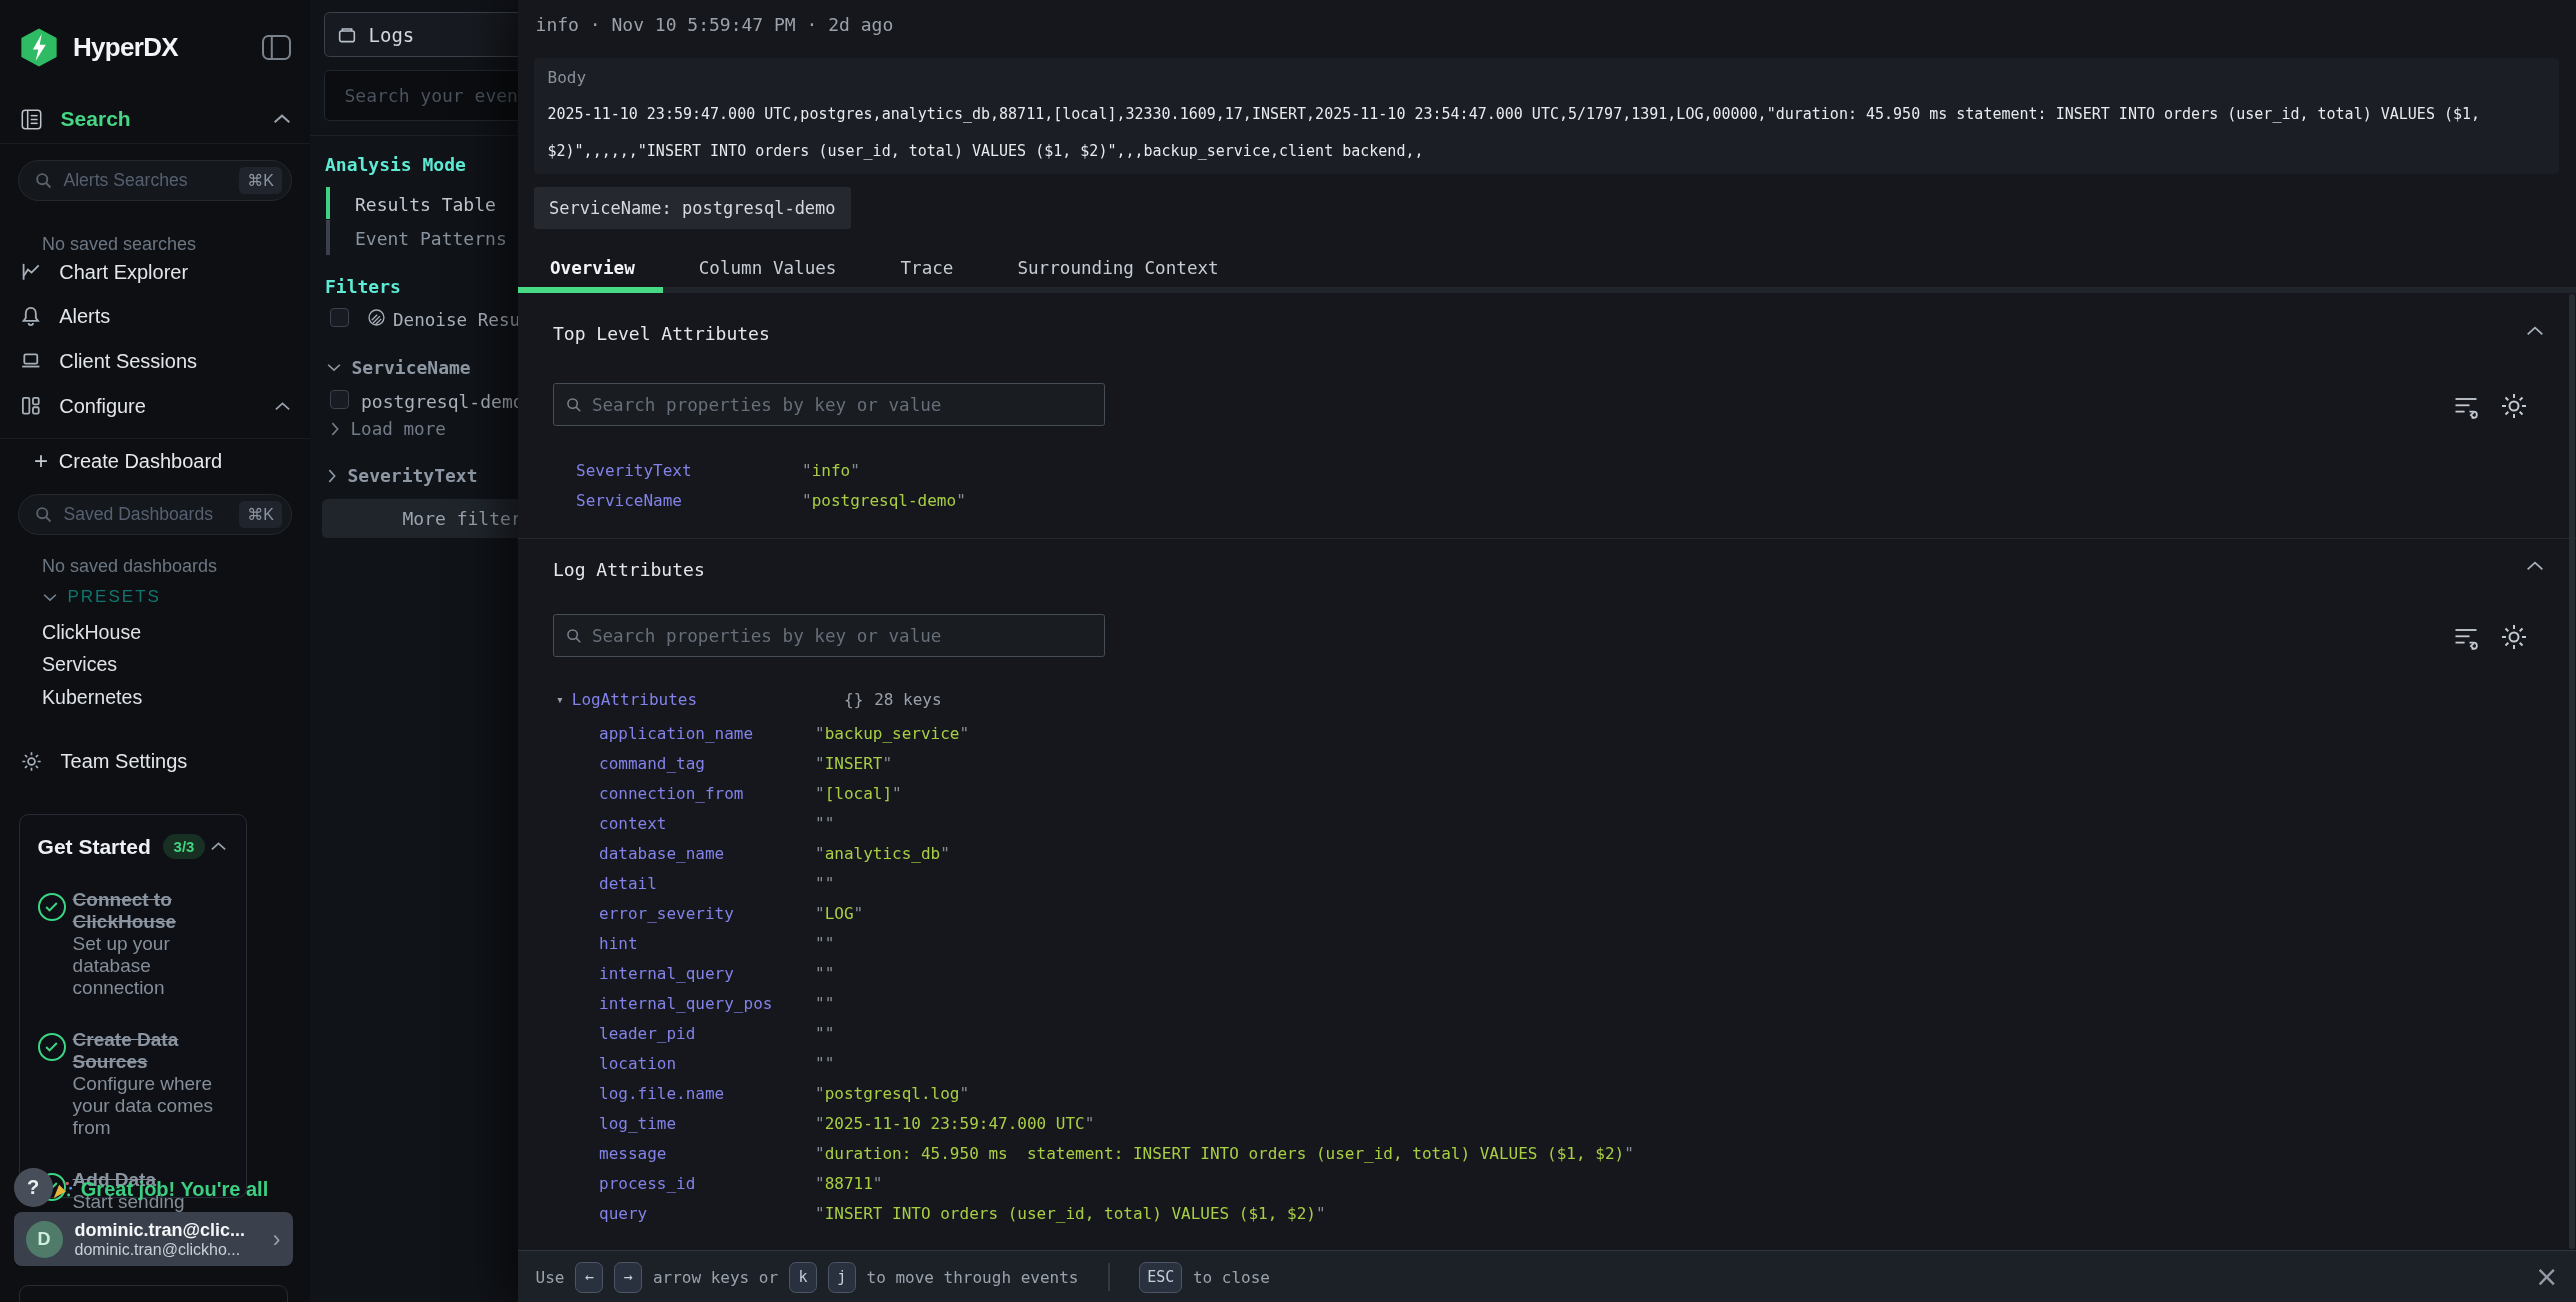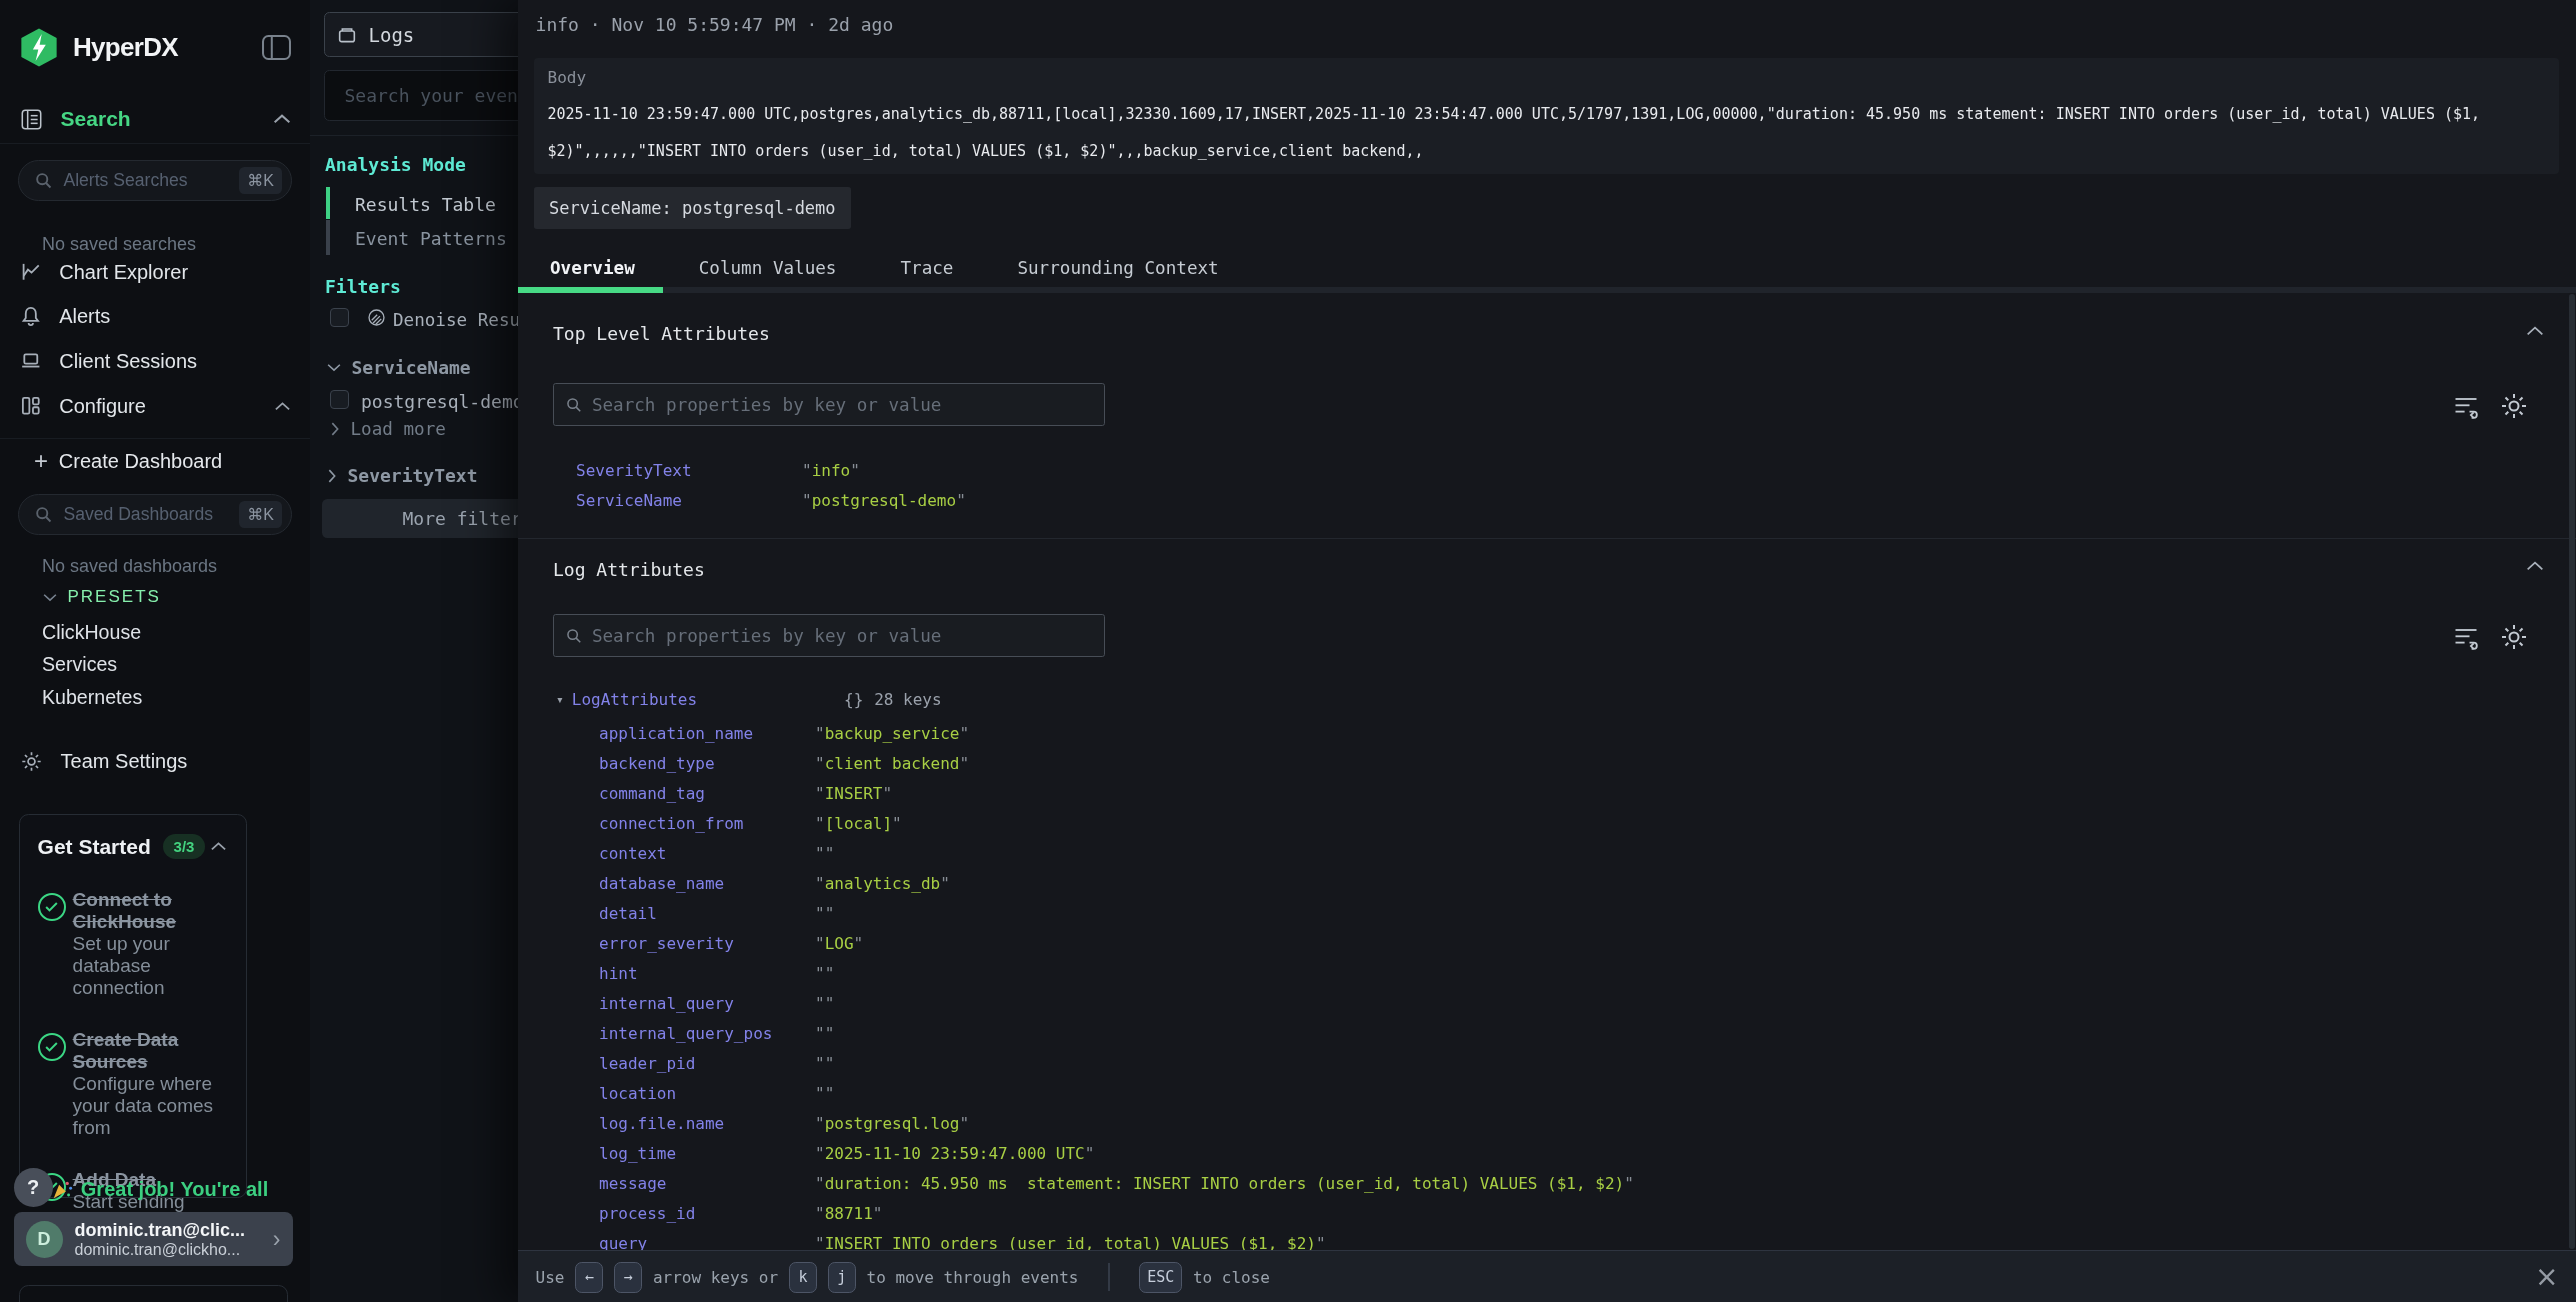--- a/index.html
+++ b/index.html
@@ -25,21 +25,21 @@
   .muted-line { position:absolute; left:42px; font-size:18px; color:#6b7683; }
 
   .nav-item { position:absolute; left:20px; right:17.6px; height:28px; display:flex; align-items:center; }
   .nav-item .label { margin-left:17.6px; font-size:20px; color:#e2e6ea; flex:1; }
 
   .create-dash { position:absolute; left:34px; top:449px; display:flex; align-items:center; }
   .create-dash .plus { font-size:24px; color:#c6ccd3; line-height:1; }
   .create-dash .label { margin-left:10.8px; font-size:20px; color:#e5e8ec; }
 
   .presets-row { position:absolute; left:42px; top:587px; display:flex; align-items:center; }
-  .presets-row .label { margin-left:9.5px; font-size:17px; color:#86efac; letter-spacing:2px; }
+  .presets-row .label { margin-left:9.5px; font-size:17px; color:#0f766e; letter-spacing:2px; }
   .preset-item { position:absolute; left:42px; font-size:19.6px; color:#dfe3e8; }
 
   .team-settings { position:absolute; left:20px; top:750px; display:flex; align-items:center; }
   .team-settings .label { margin-left:17.6px; font-size:20px; color:#e3e7eb; }
 
   .gs-card { position:absolute; left:19px; top:814px; width:228px; height:384px;
              border:1.4px solid #262c34; border-radius:9.5px; padding:19px 17.6px; background:#0e1015; }
   .gs-head { display:flex; align-items:center; }
   .gs-title { font-size:21px; font-weight:bold; color:#eef1f4; }
   .gs-badge { margin-left:12px; background:#173023; color:#43d27f; font-size:15px; font-weight:bold;
@@ -546,24 +546,20 @@
       <span class="tree-meta tree-count">28 keys</span>
     </div>
 
     <div class="log-rows">
 
         <div class="log-row">
           <span class="log-key">application_name</span>
           <span class="log-val">backup_service</span>
         </div>
 
-        <div class="log-row">
-          <span class="log-key">backend_type</span>
-          <span class="log-val">client backend</span>
-        </div>
 
         <div class="log-row">
           <span class="log-key">command_tag</span>
           <span class="log-val">INSERT</span>
         </div>
 
         <div class="log-row">
           <span class="log-key">connection_from</span>
           <span class="log-val">[local]</span>
         </div>

